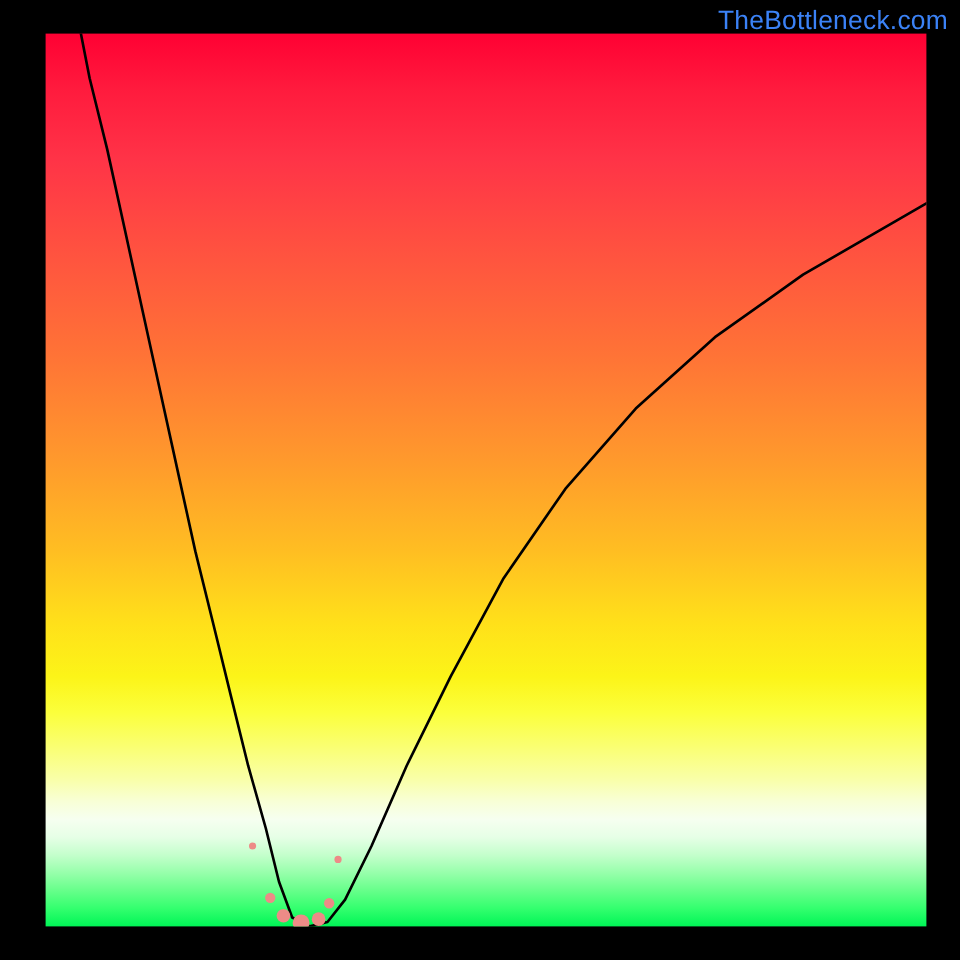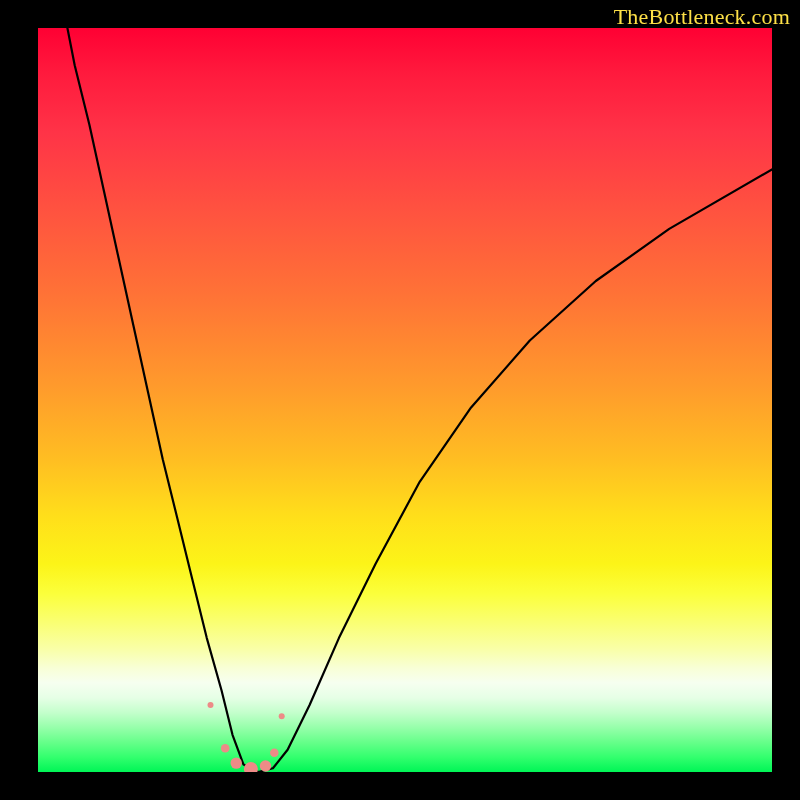--- a/index.html
+++ b/index.html
@@ -14,26 +14,25 @@
   .frame {
     position: relative;
     width: 800px;
     height: 800px;
     background: #000;
   }
   .watermark {
     position: absolute;
     top: 4px;
     right: 10px;
-    color: #fde047;
+    color: #3b82f6;
     font-size: 22px;
     font-weight: 500;
     letter-spacing: 0.2px;
     z-index: 50;
-    font-family: Liberation Serif, serif;
   }
   .plot {
     position: absolute;
     left: 38px;
     top: 28px;
     width: 734px;
     height: 744px;
   }
   .gradient {
     position: absolute;

